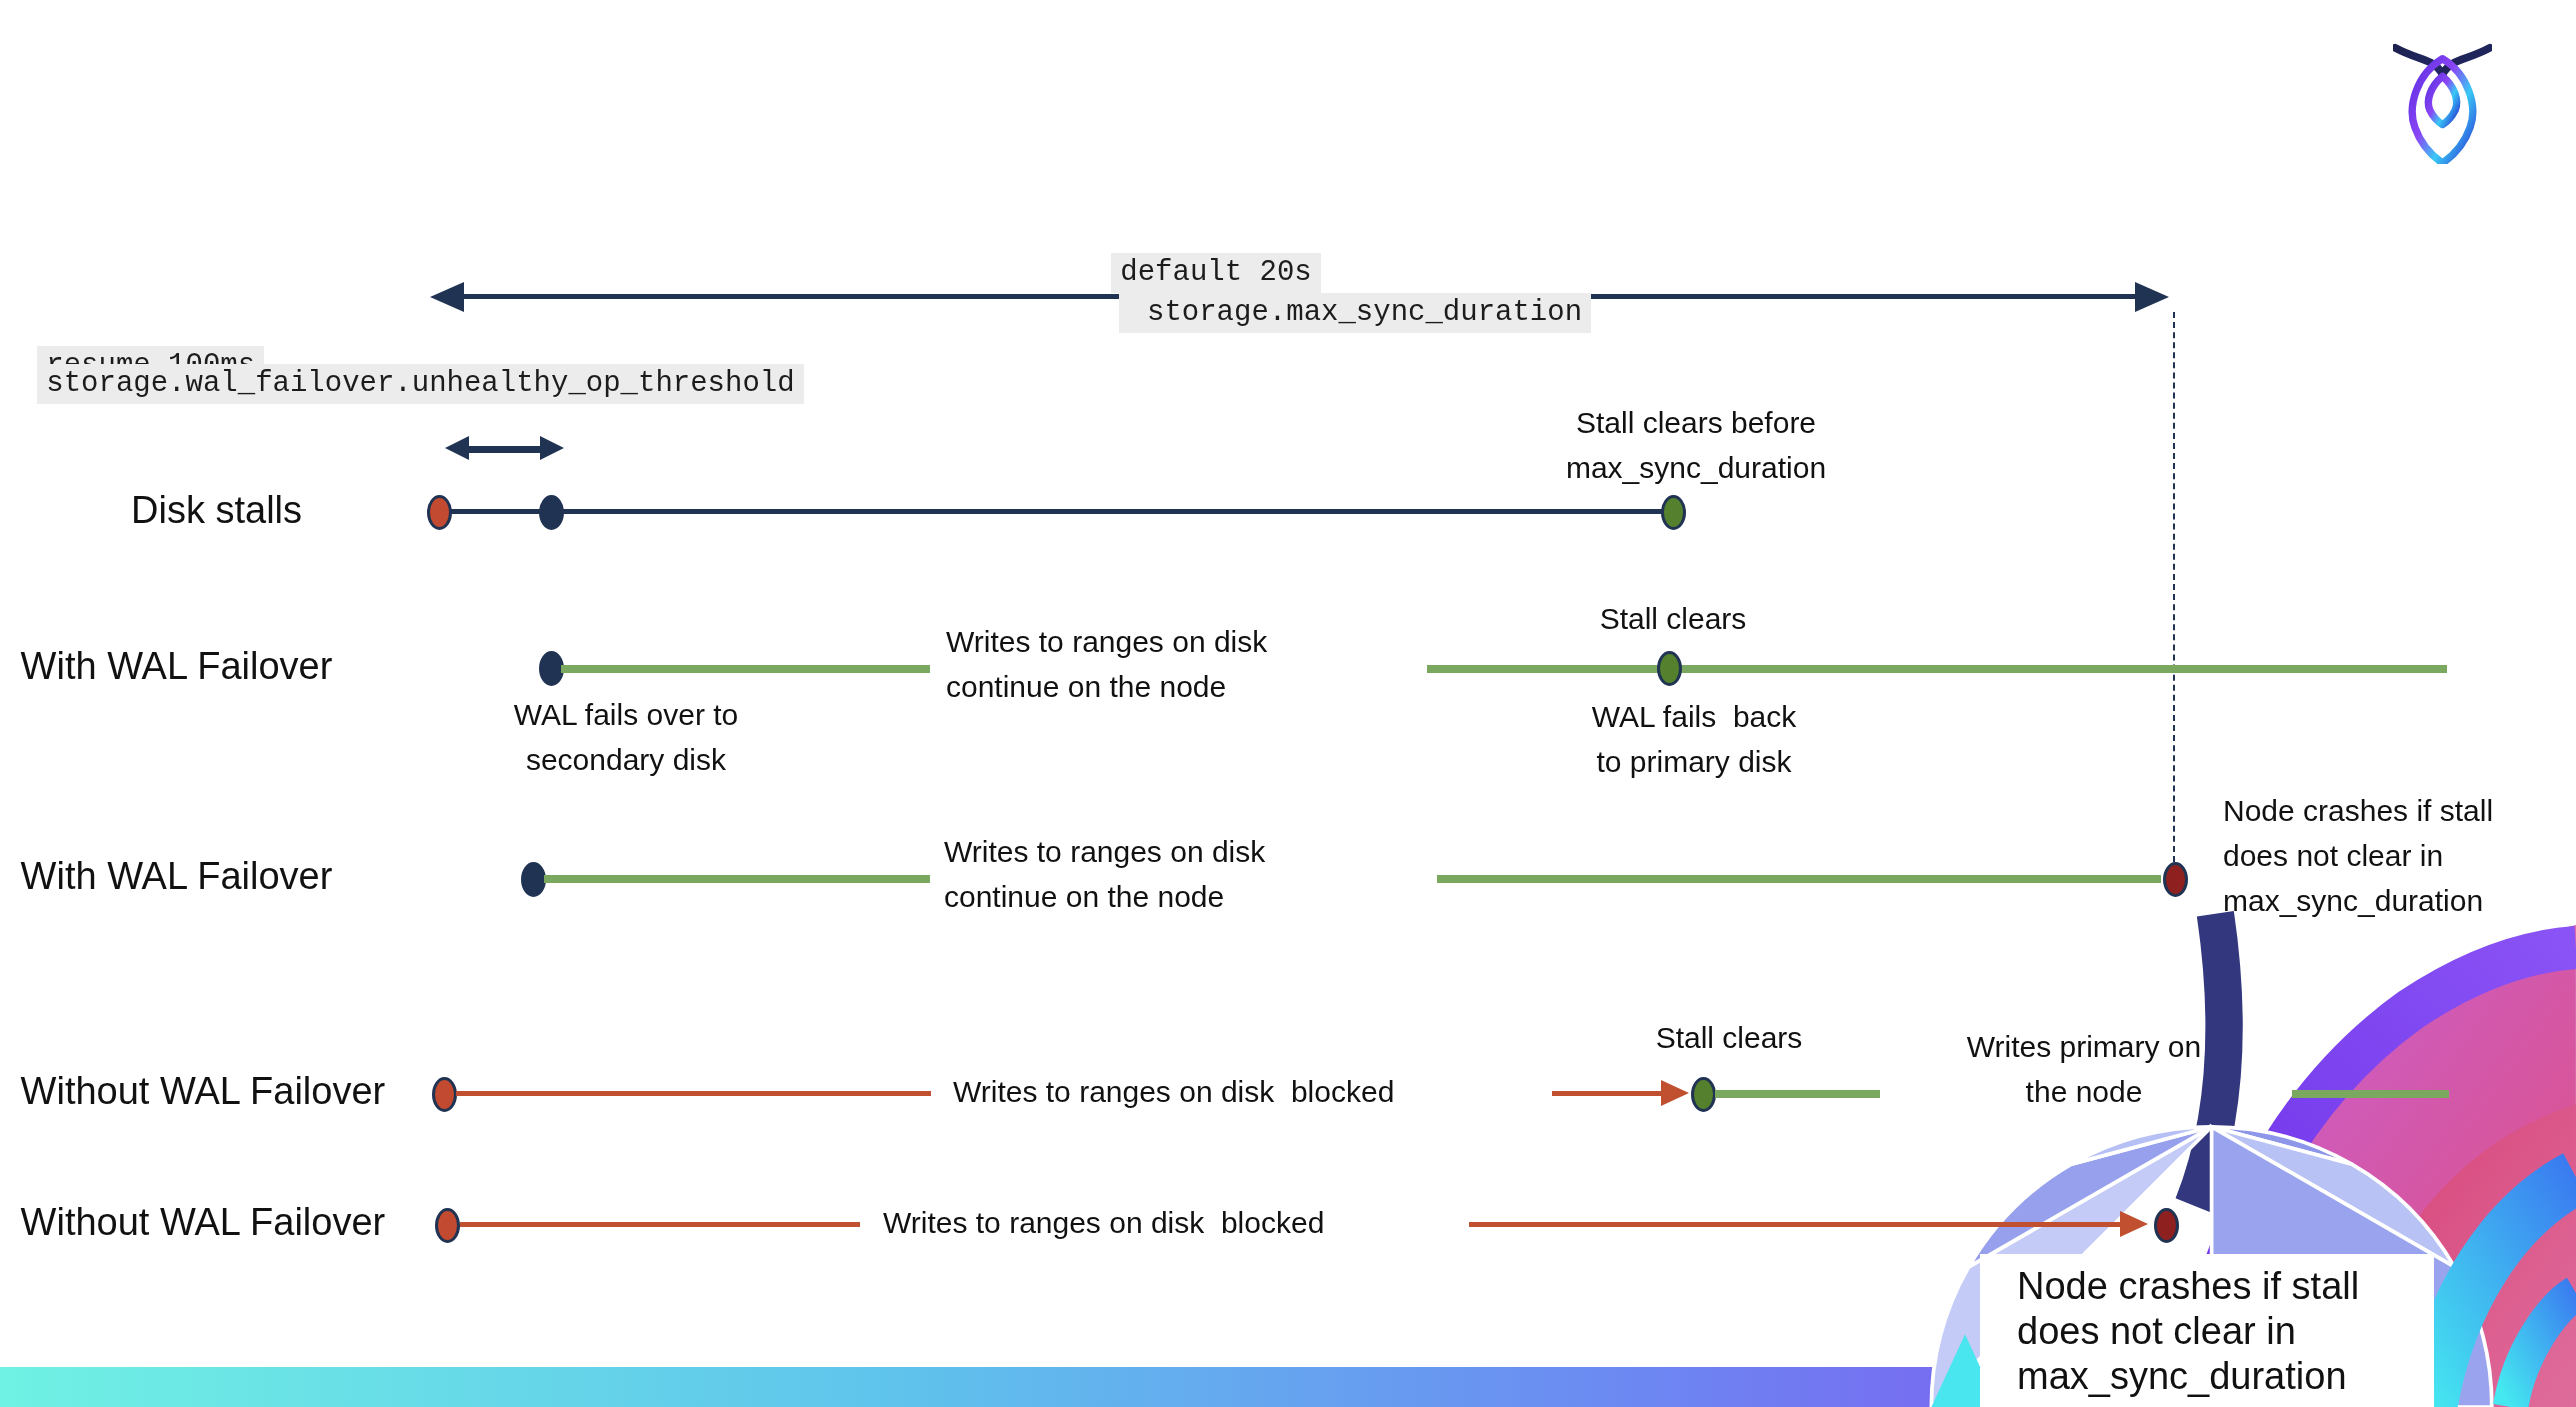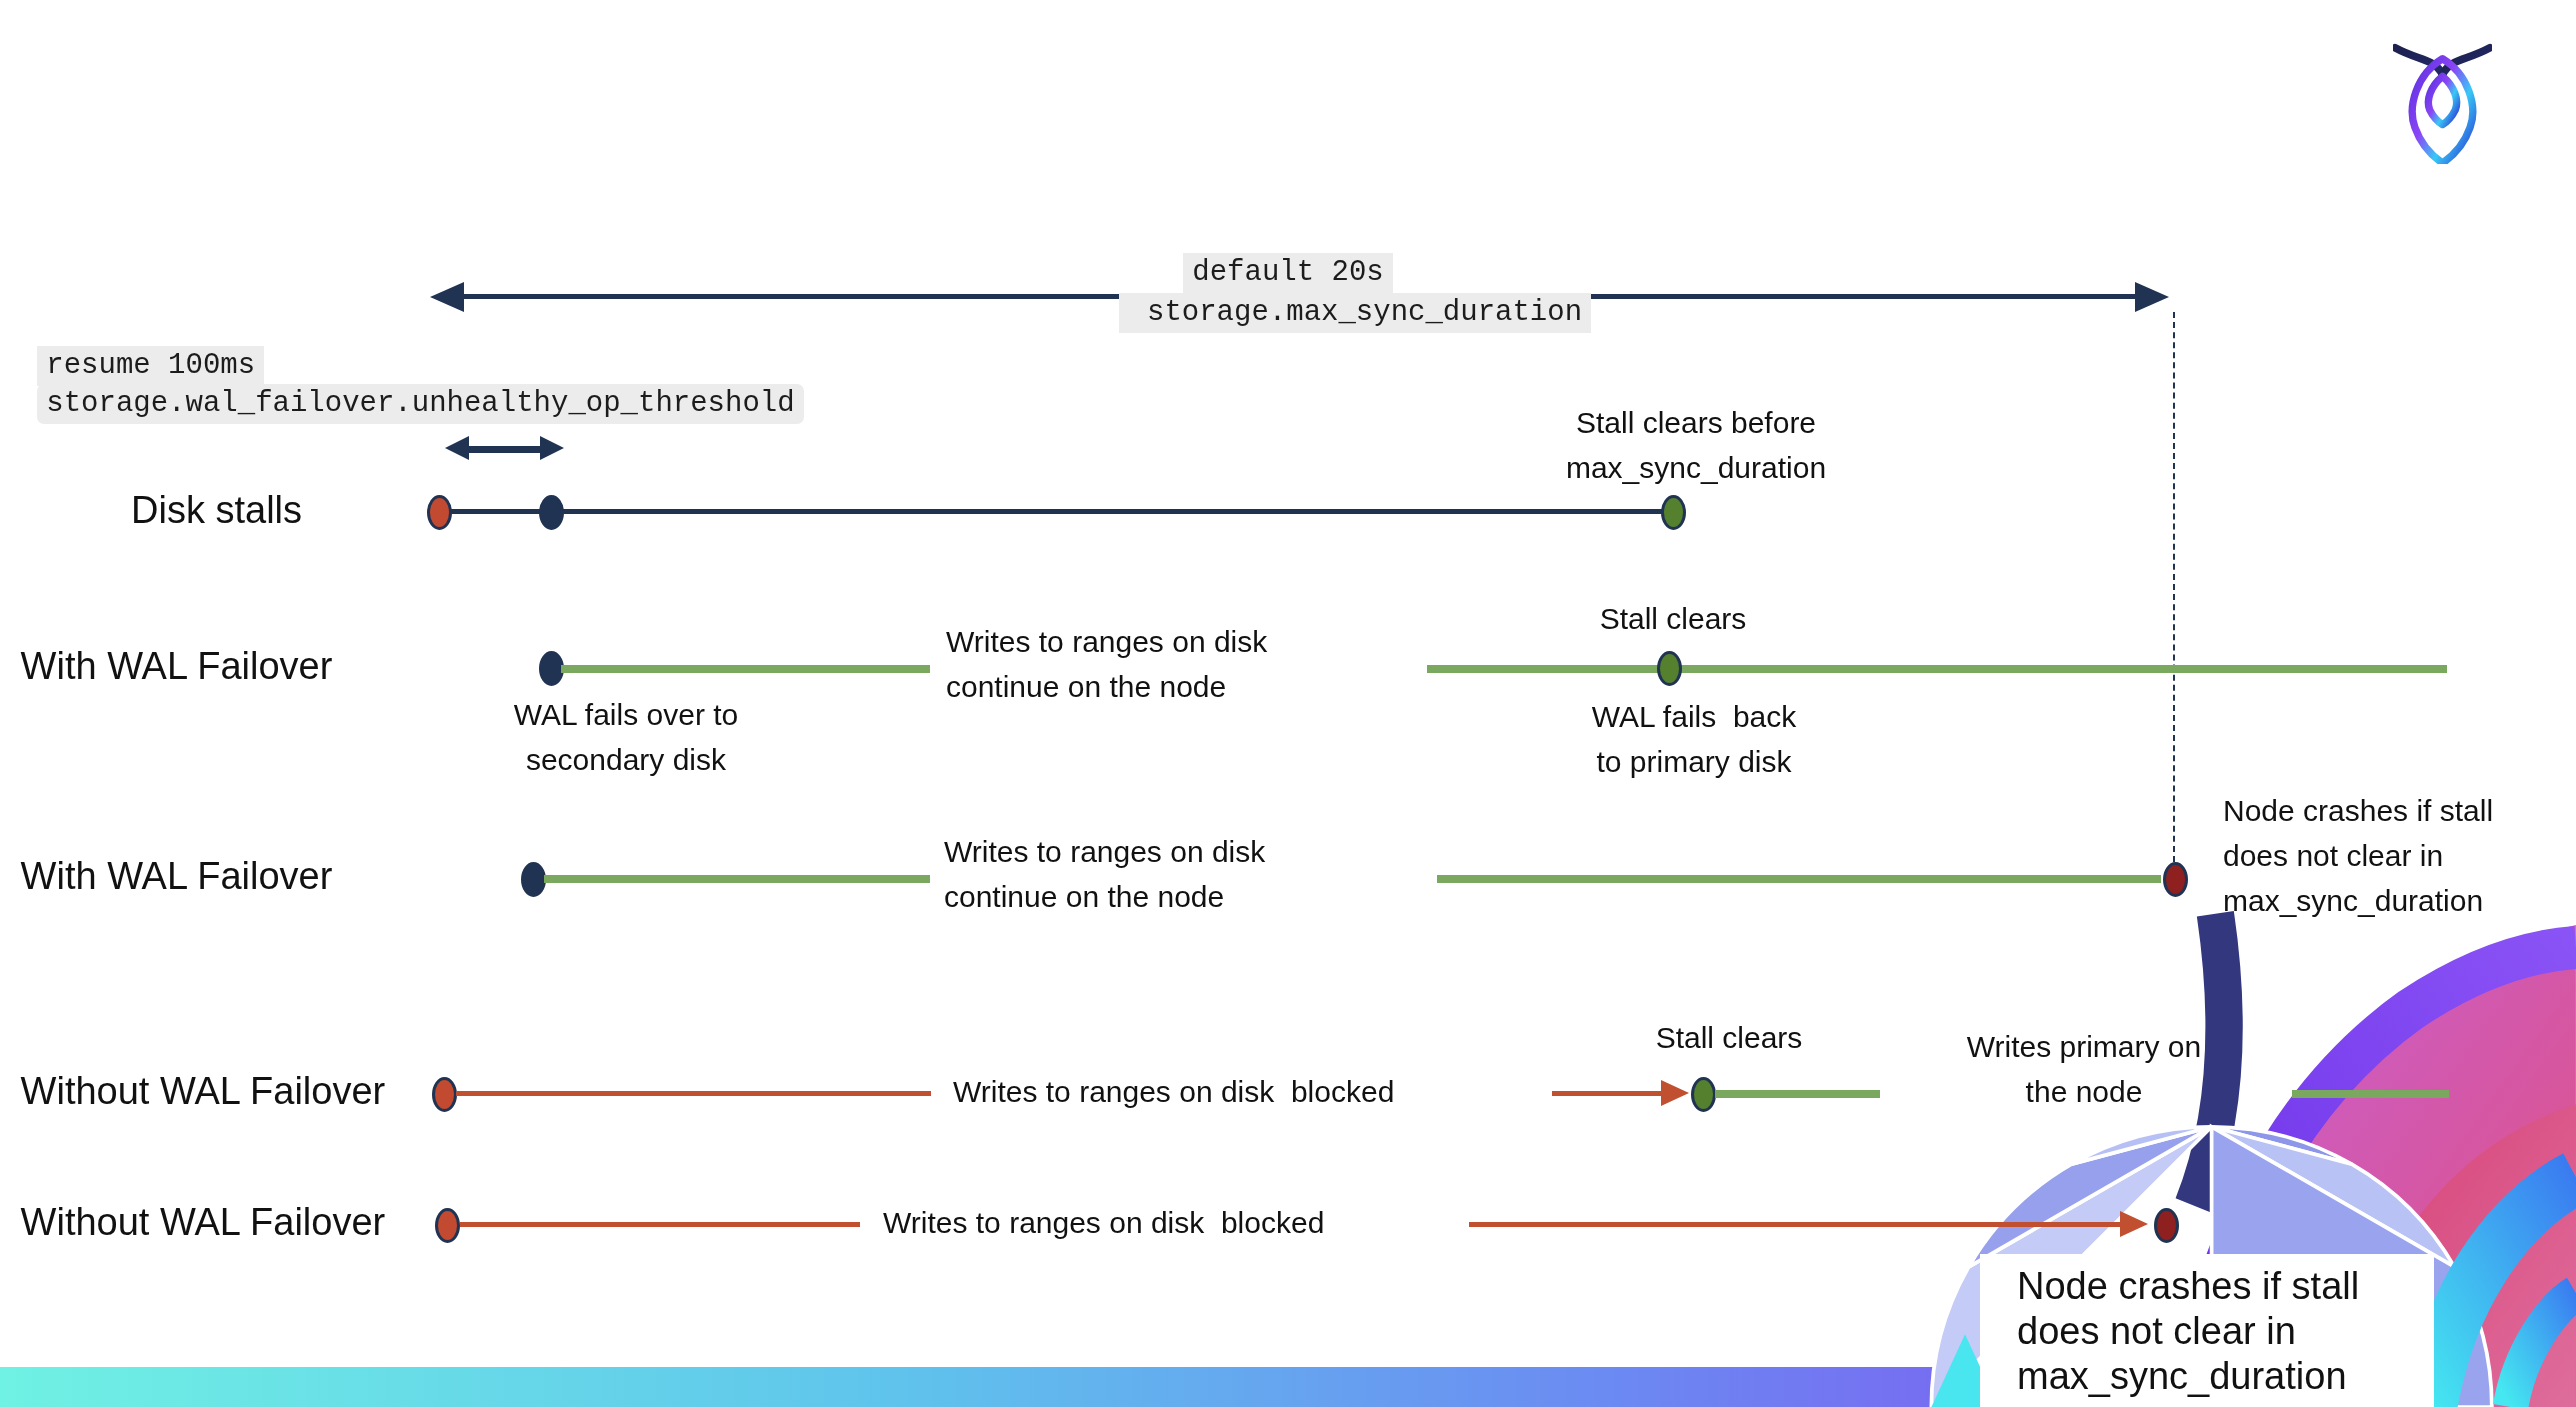--- a/index.html
+++ b/index.html
@@ -60,25 +60,25 @@
       <path d="M98 7 C 74 20, 58 18, 50 34" stroke="url(#gAnt)" stroke-width="8"></path>
       <path d="M50 18 C 24 34, 14 66, 22 88 C 28 105, 38 116, 50 124 C 62 116, 72 105, 78 88 C 86 66, 76 34, 50 18 Z" stroke="url(#gBody)" stroke-width="7.5"></path>
       <path d="M50 36 C 38 46, 33 60, 37 70 C 41 78, 45 82, 50 85 C 55 82, 59 78, 63 70 C 67 60, 62 46, 50 36 Z" stroke="url(#gBody)" stroke-width="7.5"></path>
       <path d="M50 85 L 50 118" stroke="url(#gBody)" stroke-width="7.5"></path>
     </g>
   </svg>
 
   <div class="abs ah nl" style="left:430px;top:282px;"></div>
   <div class="abs hline" style="left:462px;top:294px;width:1675px;"></div>
   <div class="abs ah nr" style="left:2135px;top:282px;"></div>
-  <div class="abs mono" style="left:1183px;top:253px;">default 20s</div>
+  <div class="abs mono" style="left:1111px;top:253px;">default 20s</div>
   <div class="abs mono" style="left:1119px;top:293px;padding-left:28px;">storage.max_sync_duration</div>
 
   <div class="abs mono" style="left:37px;top:346px;">resume 100ms</div>
-  <div class="abs mono" style="left:37px;top:384px;border-radius:7px;">storage.wal_failover.unhealthy_op_threshold</div>
+  <div class="abs mono" style="left:37px;top:364px;">storage.wal_failover.unhealthy_op_threshold</div>
   <div class="abs ah sl" style="left:445px;top:436px;"></div>
   <div class="abs thb" style="left:467px;top:446px;width:75px;"></div>
   <div class="abs ah sr" style="left:540px;top:436px;"></div>
 
   <div class="abs dashv" style="left:2173px;top:312px;height:550px;"></div>
 
   <div class="abs rowlabel" style="left:131px;top:488px;width:262px;text-align:left;">Disk stalls</div>
   <div class="abs hline" style="left:439px;top:509px;width:1234px;"></div>
   <div class="abs dot red" style="left:427px;top:495px;"></div>
   <div class="abs dot navy" style="left:539px;top:495px;"></div>

